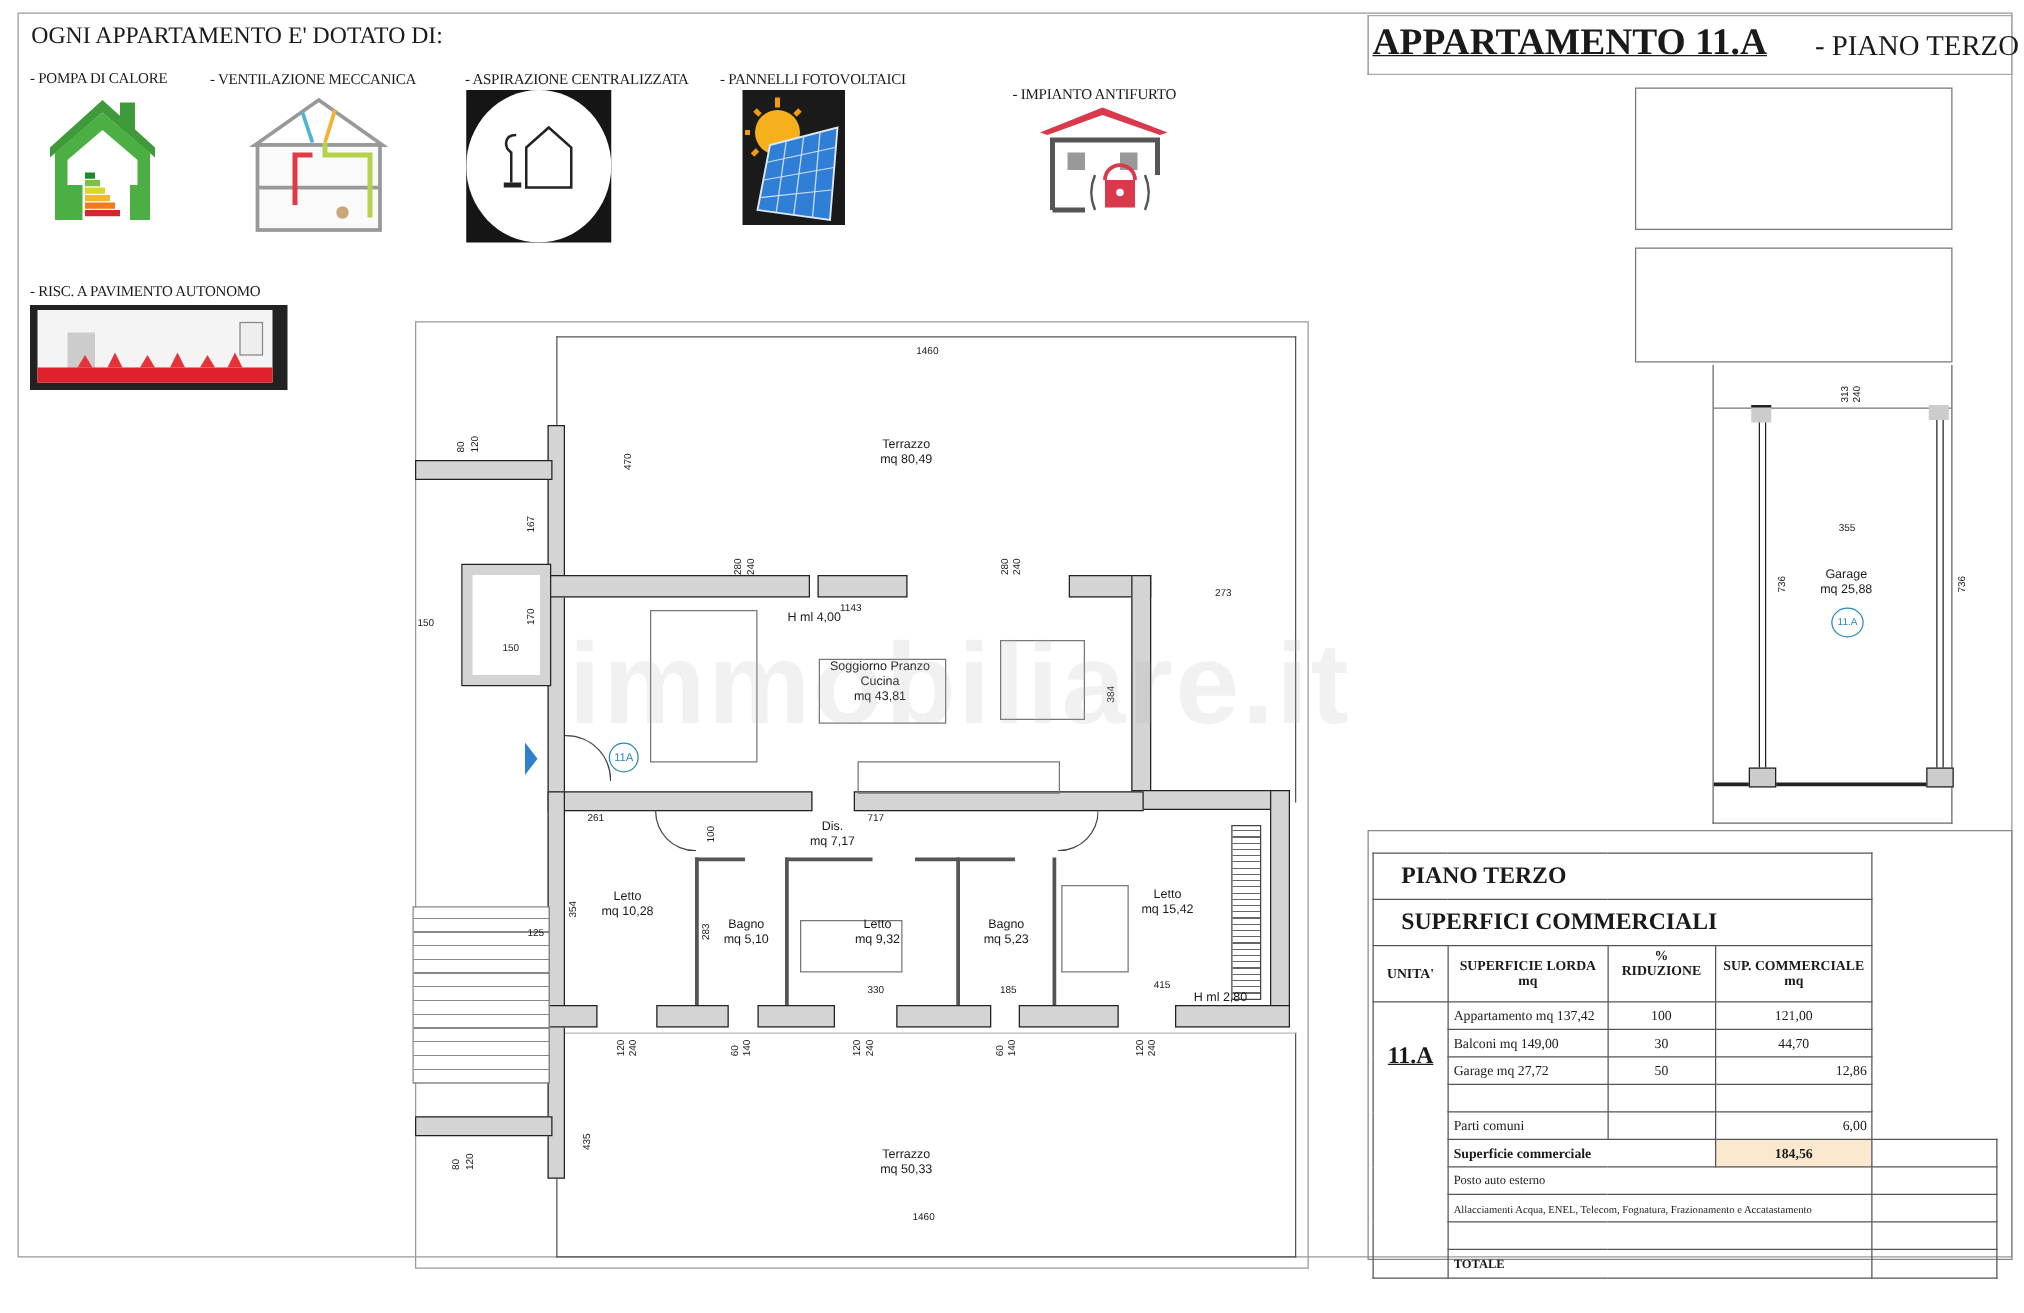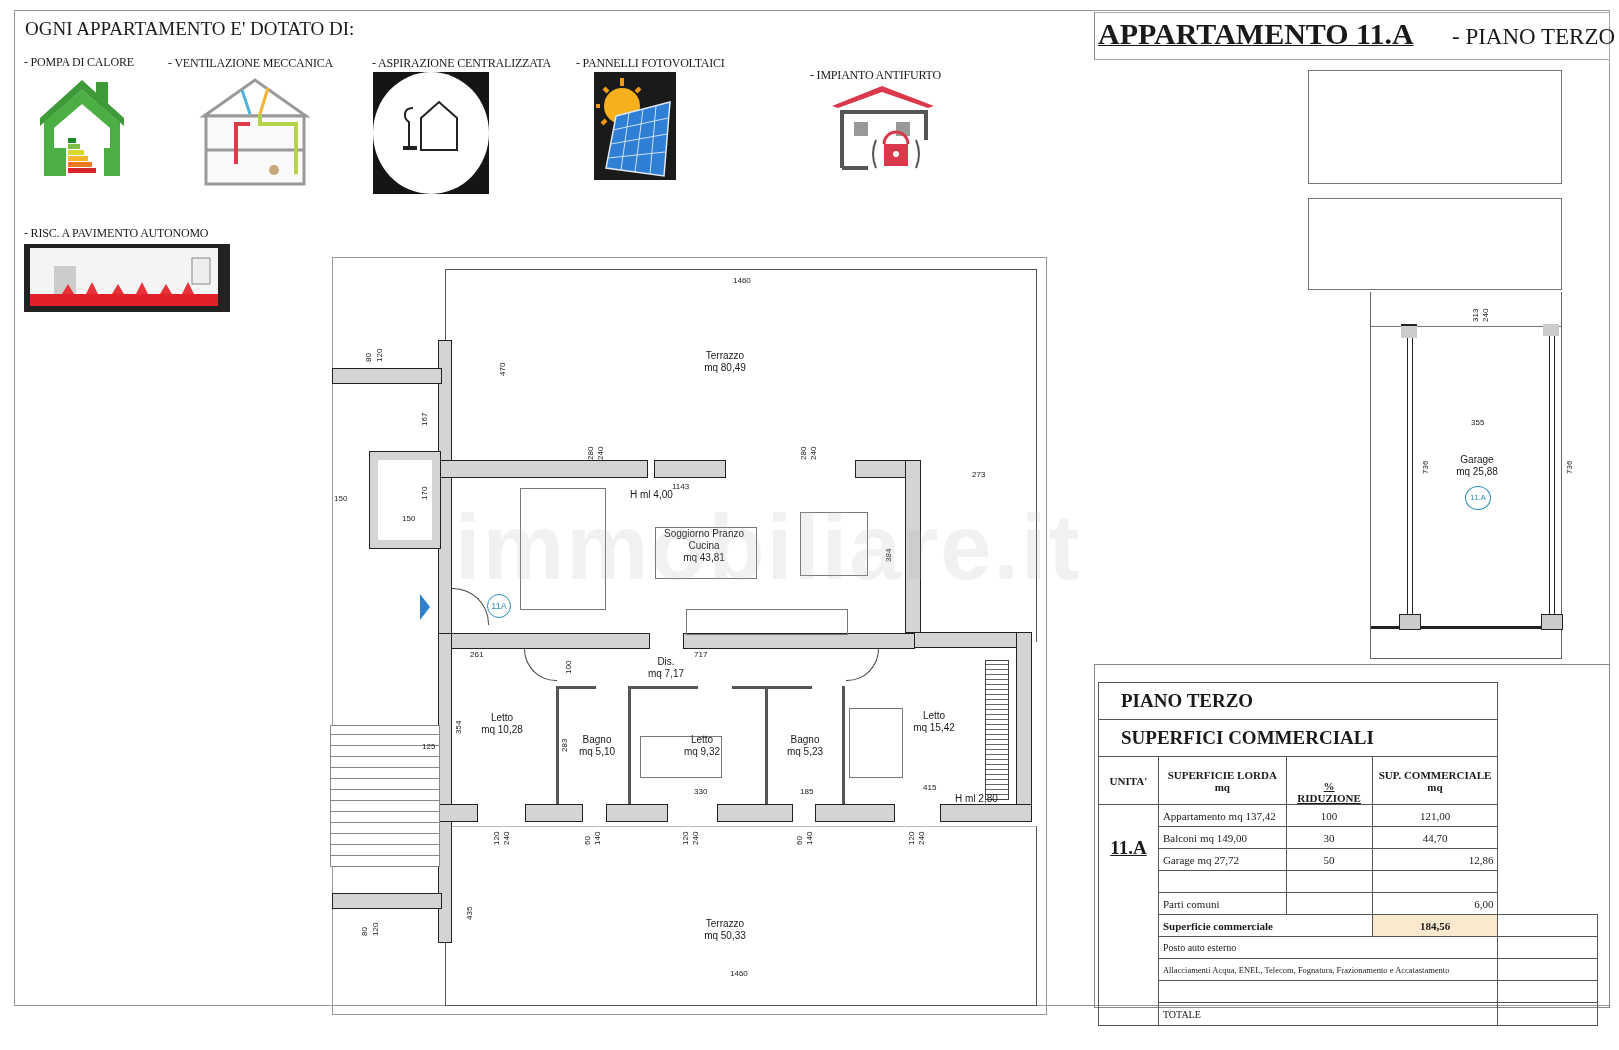--- a/index.html
+++ b/index.html
@@ -309,21 +309,21 @@
   <tr>
     <td colspan="4" style="font-size:19px;font-weight:bold;height:36px;padding-left:22px;">SUPERFICI  COMMERCIALI</td>
     <td style="border:none;border-left:1px solid #555;"></td>
   </tr>
   <tr style="font-weight:bold;">
     <td style="font-size:11px;text-align:center;font-weight:bold;height:44px;">UNITA'</td>
     <td style="text-align:center;font-weight:bold;font-size:11px;margin-left:36px;">
       <div>SUPERFICIE LORDA</div>
       <div>mq</div>
     </td>
-    <td style="text-align:center;font-weight:bold;font-size:11px;vertical-align:top;padding-top:23px;text-decoration:underline;">% RIDUZIONE</td>
+    <td style="text-align:center;font-weight:bold;font-size:11px;vertical-align:top;padding-top:2px;">% RIDUZIONE</td>
     <td style="text-align:center;font-weight:bold;font-size:11px;">
       <div>SUP. COMMERCIALE</div>
       <div>mq</div>
     </td>
     <td style="border:none;border-left:1px solid #555;"></td>
   </tr>
   <tr>
     <td rowspan="10" style="font-size:19px;font-weight:bold;text-align:center;vertical-align:top;padding-top:32px;text-decoration:underline;">11.A</td>
     <td>Appartamento mq 137,42</td>
     <td style="text-align:center;">100</td>
@@ -365,17 +365,17 @@
   </tr>
   <tr>
     <td colspan="3" style="font-size:8.5px;height:20px;">Allacciamenti  Acqua, ENEL, Telecom, Fognatura, Frazionamento e Accatastamento</td>
     <td></td>
   </tr>
   <tr>
     <td colspan="3" style="height:16px;"></td>
     <td></td>
   </tr>
   <tr>
-    <td colspan="3" style="font-size:10px;font-weight:normal;height:22px;">TOTALE</td>
+    <td colspan="3" style="font-size:10px;font-weight:bold;height:22px;">TOTALE</td>
     <td></td>
   </tr>
 </tbody>
   </table>
 
 </body></html>

